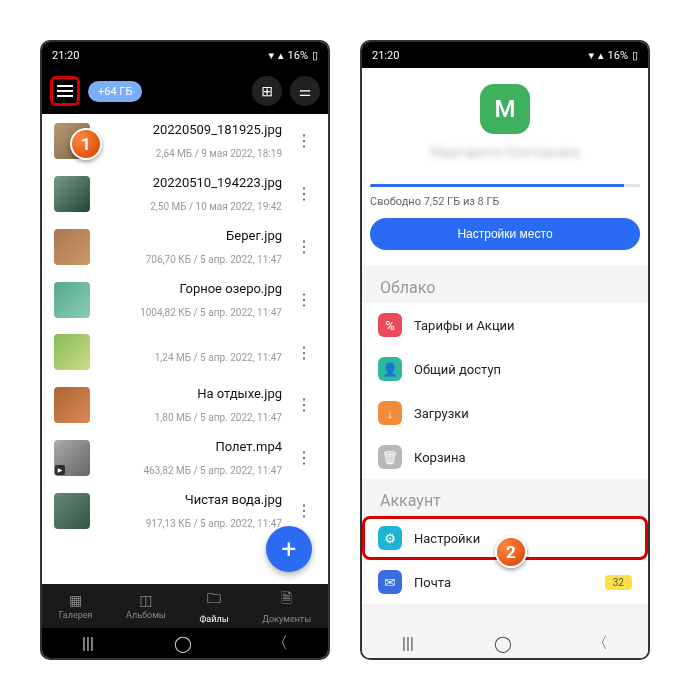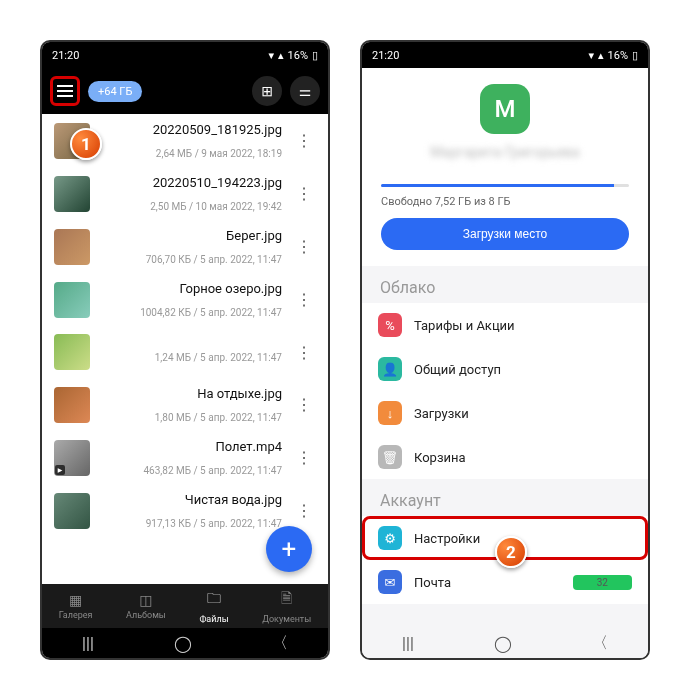--- a/index.html
+++ b/index.html
@@ -34,32 +34,32 @@
   .navitem { color: #888; font-size: 9px; text-align: center; display: flex; flex-direction: column; align-items: center; gap: 2px; cursor: pointer; }
   .navitem.active { color: #fff; }
   .navicon { font-size: 14px; }
   .sysnav { position: absolute; bottom: 0; left: 0; right: 0; height: 30px; background: #000; display: flex; justify-content: space-around; align-items: center; color: #ccc; font-size: 16px; }
   .sysnav span { cursor: pointer; }
   
   .menu-body { background: #f5f5f7; height: calc(100% - 56px); overflow: hidden; }
   .profile { background: #fff; padding: 16px 0 12px; text-align: center; }
   .avatar { width: 50px; height: 50px; background: #3eb15e; border-radius: 14px; color: #fff; font-size: 24px; font-weight: 500; display: inline-flex; align-items: center; justify-content: center; }
   .profile-name { margin-top: 10px; color: #bbb; filter: blur(3px); font-size: 14px; }
-  .storage-card { background: #fff; margin-top: 0; padding: 12px 19px 16px; }
+  .storage-card { background: #fff; margin-top: 0; padding: 12px 8px 16px; }
   .storage-bar { height: 3px; background: #e0e0e0; border-radius: 2px; overflow: hidden; margin-bottom: 8px; }
   .storage-fill { height: 100%; width: 94%; background: #2b6af3; }
   .storage-text { font-size: 11px; color: #666; margin-bottom: 10px; }
   .upgrade-btn { background: #2b6af3; color: #fff; border: none; border-radius: 20px; padding: 9px 0; width: 100%; font-size: 12px; cursor: pointer; }
   .section-label { font-size: 16px; color: #999; padding: 12px 18px 6px; }
   .menu-list { background: #fff; }
   .menu-item { display: flex; align-items: center; padding: 10px 16px; gap: 12px; cursor: pointer; font-size: 13px; color: #222; position: relative; }
   .menu-icon { width: 24px; height: 24px; border-radius: 6px; display: flex; align-items: center; justify-content: center; color: #fff; font-size: 13px; }
   .mi-red{background:#e94b5b}.mi-teal{background:#2bb9a0}.mi-orange{background:#f28b3c}.mi-gray{background:#b8b8b8}.mi-cyan{background:#1fb4d6}.mi-blue{background:#3a6de0}
   .menu-item.highlighted { border: 3px solid #d60000; border-radius: 8px; padding: 7px 13px; }
-  .badge-count { background: #22c55e; color: #555; font-size: 10px; padding: 2px 24px; border-radius: 4px; margin-left: auto; }
+  .badge-count { background: #fde047; color: #555; font-size: 10px; padding: 2px 8px; border-radius: 4px; margin-left: auto; }
   .sysnav-light { background: #f5f5f7; color: #555; }
   
   .anno { position: absolute; width: 32px; height: 32px; border-radius: 50%; border: 2px solid #fff; color: #fff; font-weight: bold; font-size: 17px; display: flex; align-items: center; justify-content: center; background: radial-gradient(circle at 30% 30%, #ff8a3d, #d63c00); box-shadow: 0 2px 4px rgba(0,0,0,.4); z-index: 100; }
   .anno1 { left: 70px; top: 128px; }
   .anno2 { left: 495px; top: 536px; }
   .vidplay{position:absolute;bottom:1px;left:1px;width:10px;height:10px;background:#000a;border-radius:2px;display:flex;align-items:center;justify-content:center;color:#fff;font-size:6px}
 </style>
 </head>
 <body>
 
@@ -190,21 +190,21 @@
   <div class="menu-body">
     <div class="profile">
       <div class="avatar">М</div>
       <div class="profile-name">Маргарита Григорьева</div>
     </div>
     <div class="storage-card">
       <div class="storage-bar">
           <div class="storage-fill"></div>
         </div>
       <div class="storage-text">Свободно 7,52 ГБ из 8 ГБ</div>
-      <button class="upgrade-btn">Загрузки место</button>
+      <button class="upgrade-btn">Настройки место</button>
     </div>
     <div class="section-label">Облако</div>
     <div class="menu-list">
       <div class="menu-item">
           <div class="menu-icon mi-red">%</div>
           <span>Тарифы и Акции</span>
         </div>
       <div class="menu-item">
           <div class="menu-icon mi-teal">👤</div>
           <span>Общий доступ</span>

